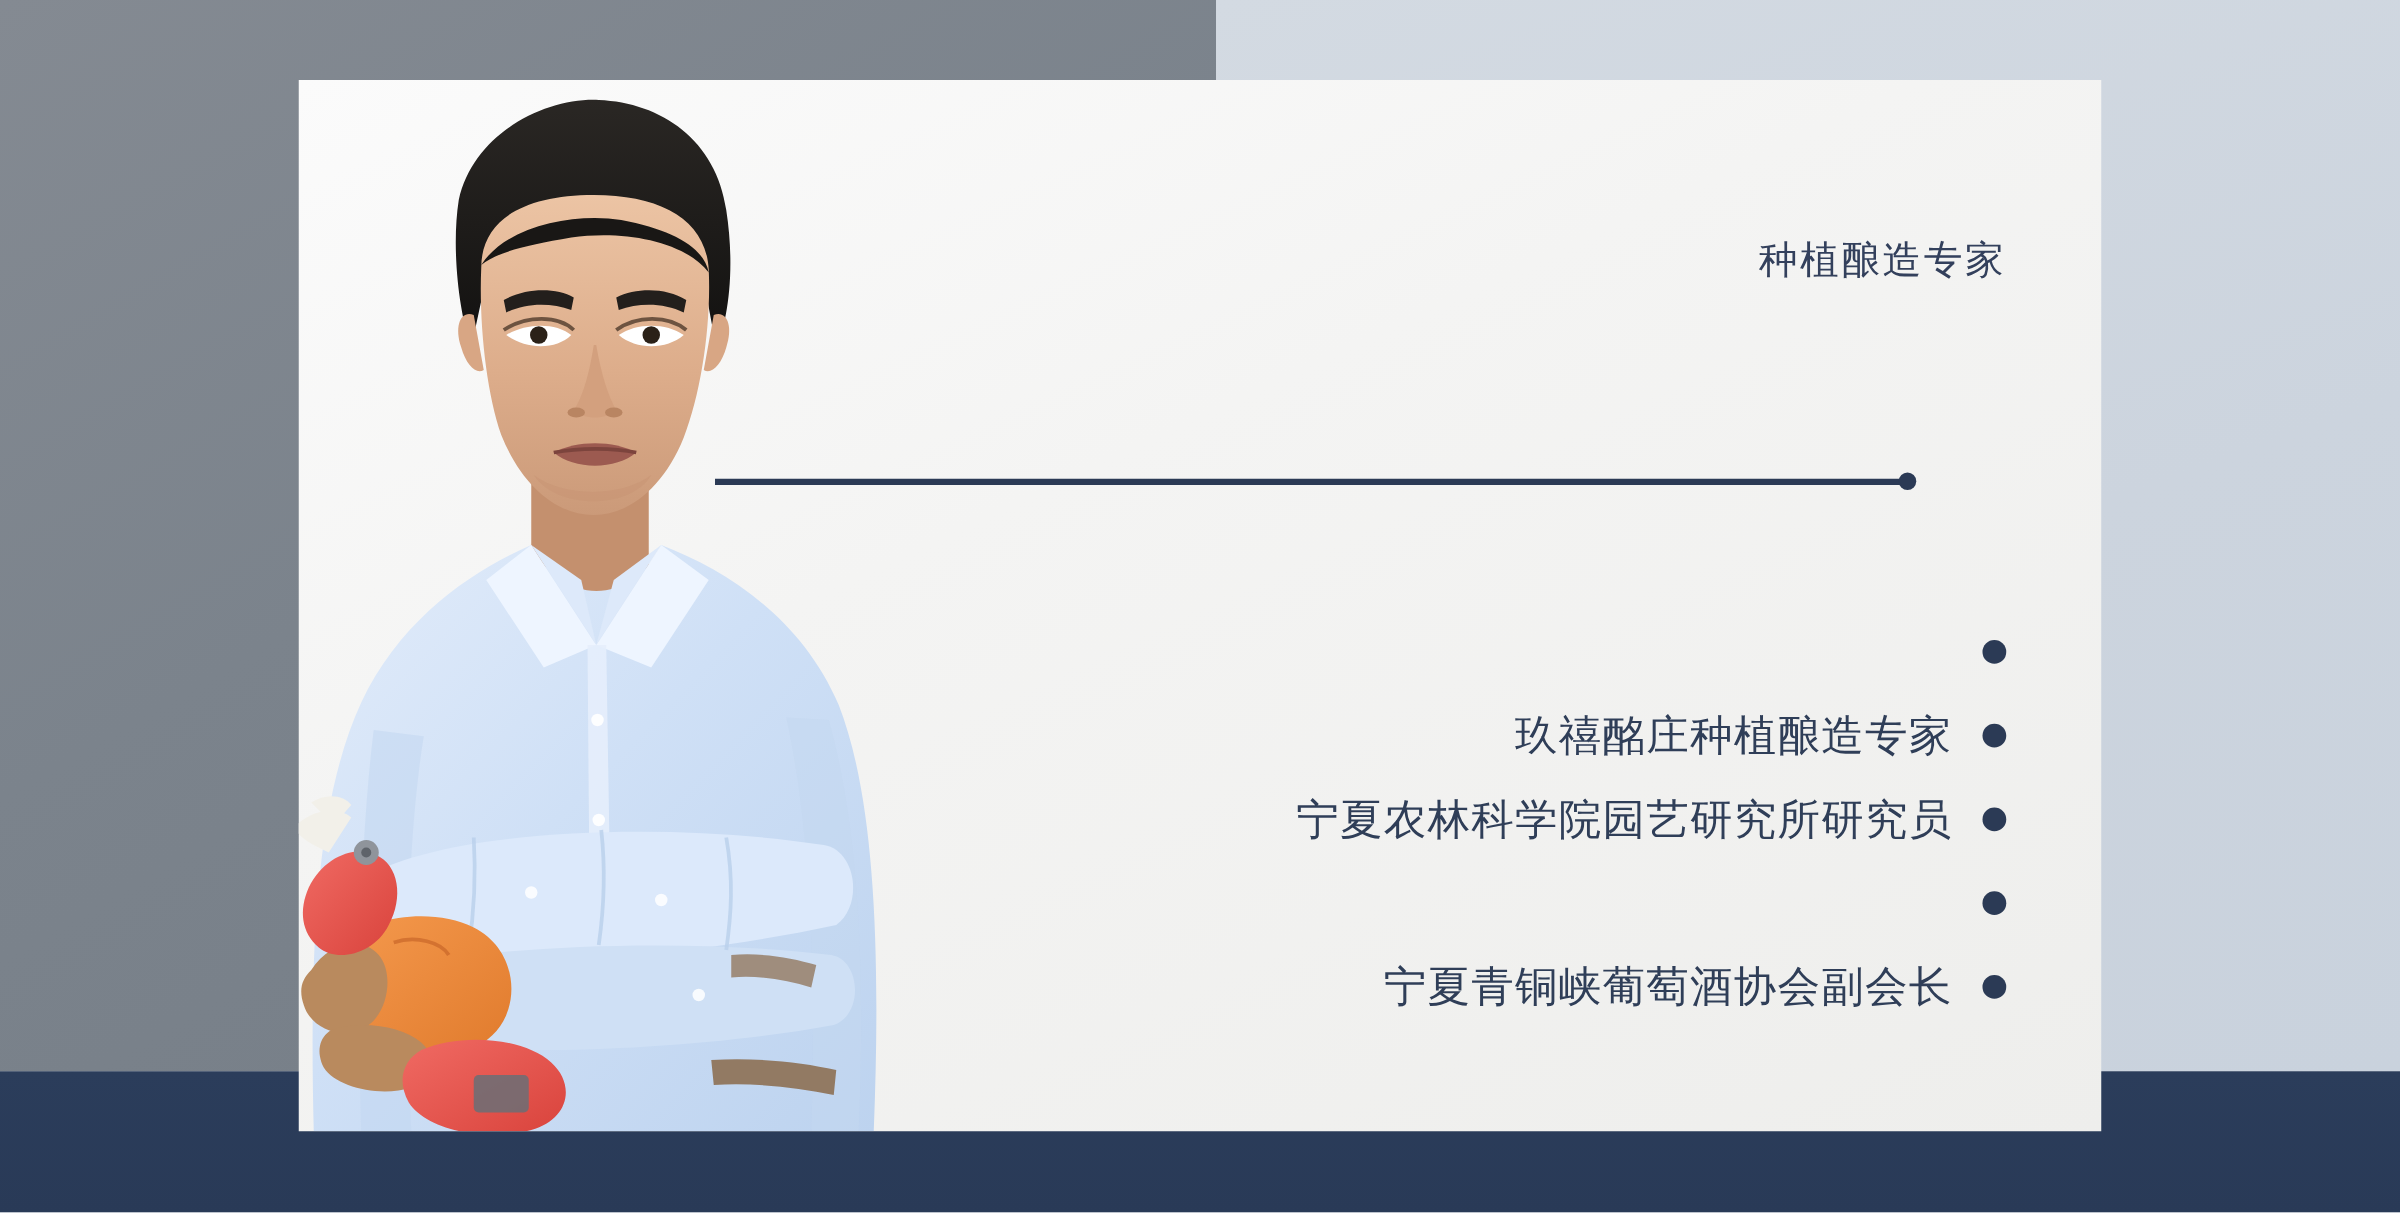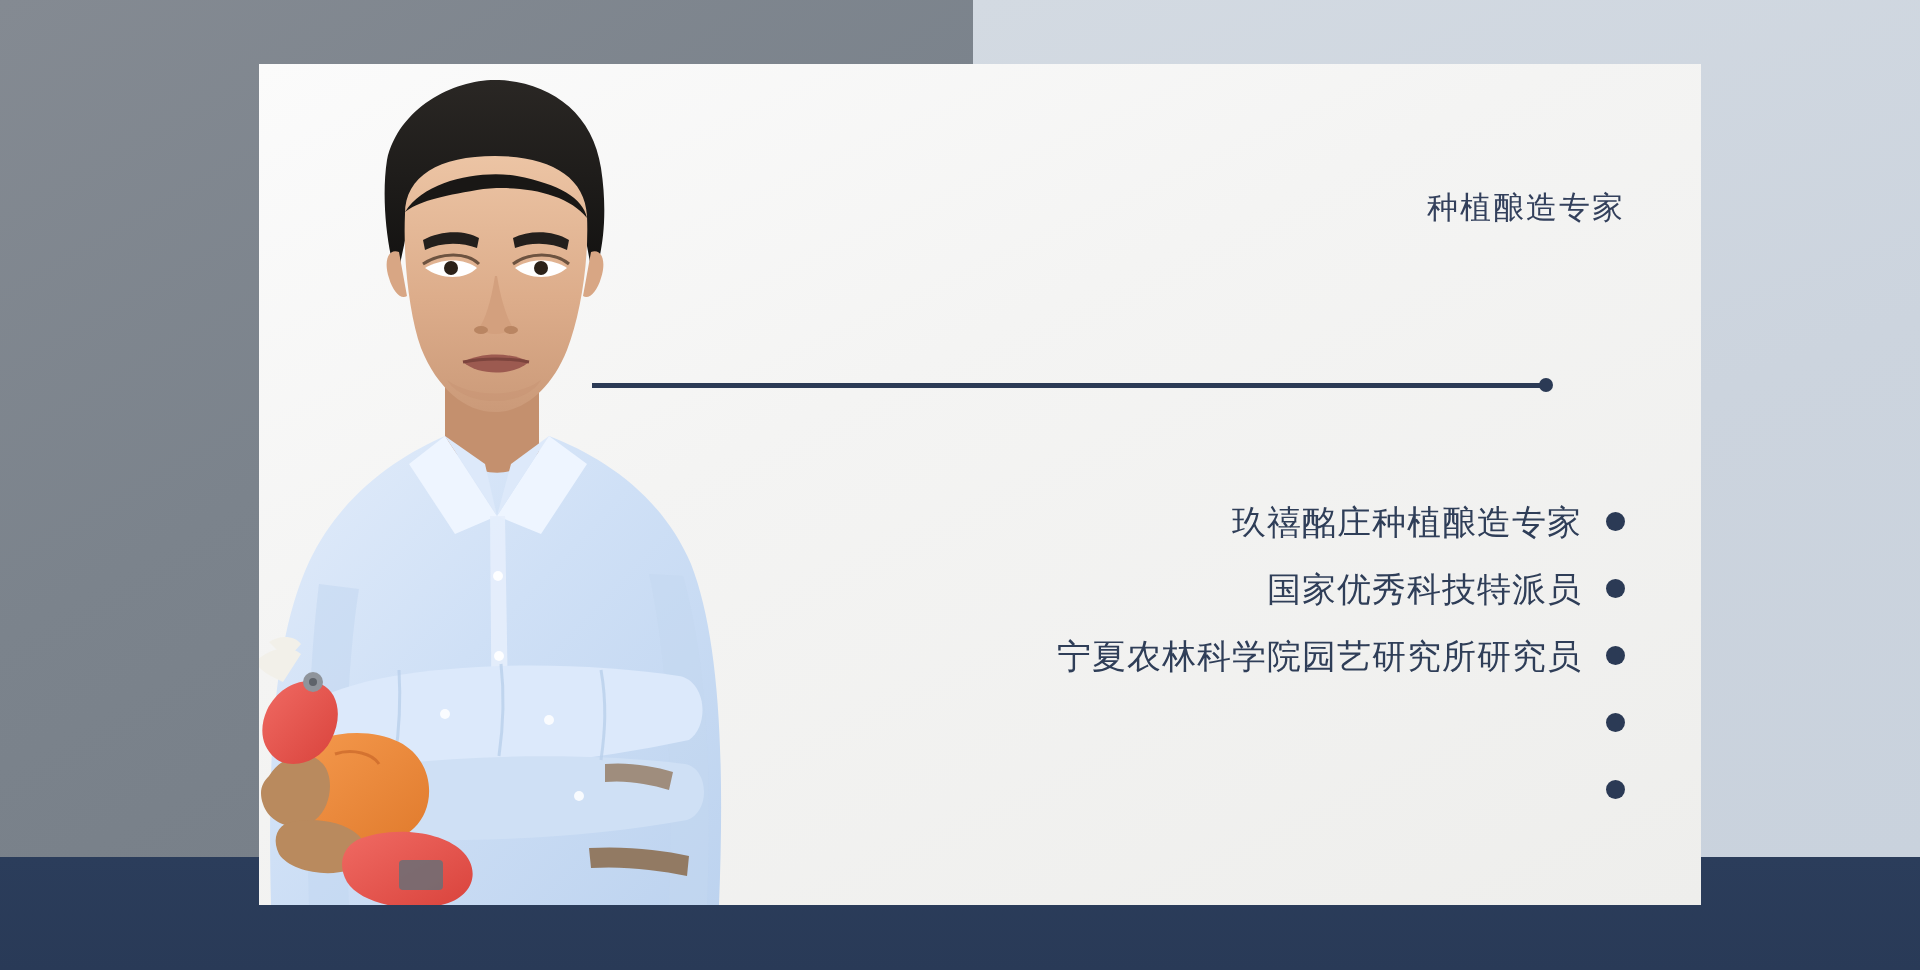--- a/index.html
+++ b/index.html
@@ -24,21 +24,20 @@
   .bg-navy-bottom{
     position:absolute; left:0; top:857px; width:1920px; height:113px;
     background:linear-gradient(180deg,#2b3d5b 0%,#293a57 100%);
   }
 
   
   .card{
     position:absolute; left:239px; top:64px; width:1442px; height:841px;
     background:linear-gradient(155deg,#fbfbfb 0%,#f4f4f3 40%,#eeeeec 100%);
     overflow:hidden;
-    margin-left:20px;
   }
 
   
   .portrait{
     position:absolute; left:-10px; bottom:0; width:580px; height:841px;
   }
   .portrait svg{ display:block; width:100%; height:100%; }
 
   
   .info{
@@ -223,34 +222,34 @@
     <div class="info">
 
       <div class="eyebrow">种植酿造专家</div>
 
 
       <div class="rule"></div>
       <div class="rule-dot"></div>
 
       <ul class="creds">
         <li class="cred">
+          <span class="cred-dot"></span>
+        </li>
+        <li class="cred">
           <span class="cred-text">玖禧酩庄种植酿造专家</span>
           <span class="cred-dot"></span>
         </li>
         <li class="cred">
-          <span class="cred-text">国家优秀科技特派员</span>
-          <span class="cred-dot"></span>
-        </li>
-        <li class="cred">
           <span class="cred-text">宁夏农林科学院园艺研究所研究员</span>
           <span class="cred-dot"></span>
         </li>
         <li class="cred">
           <span class="cred-dot"></span>
         </li>
         <li class="cred">
+          <span class="cred-text">宁夏青铜峡葡萄酒协会副会长</span>
           <span class="cred-dot"></span>
         </li>
       </ul>
 
     </div>
   </div>
 </div>
 
 </body></html>

